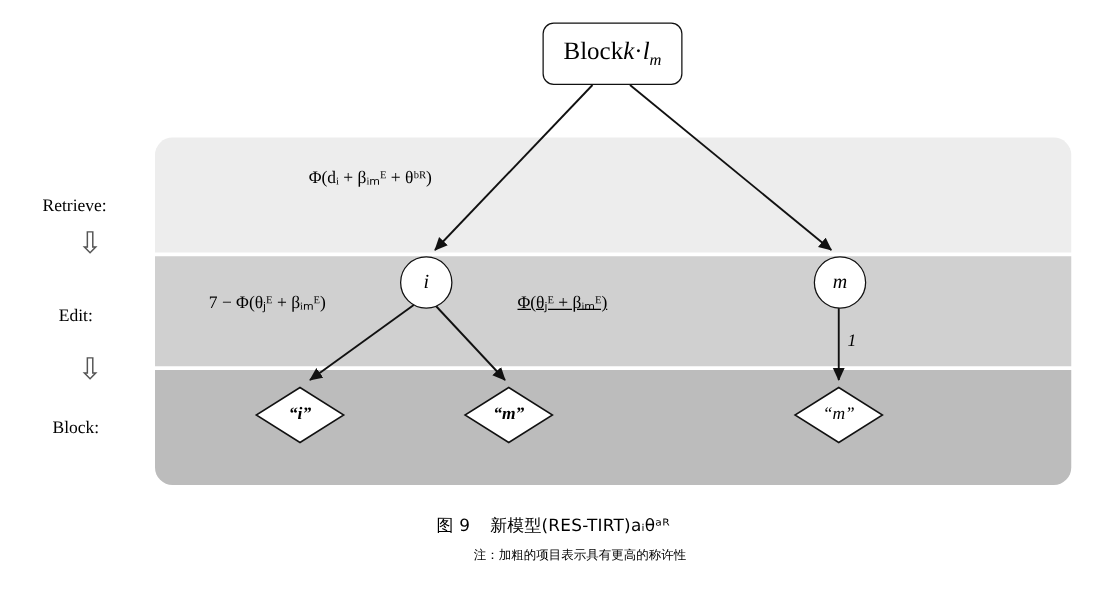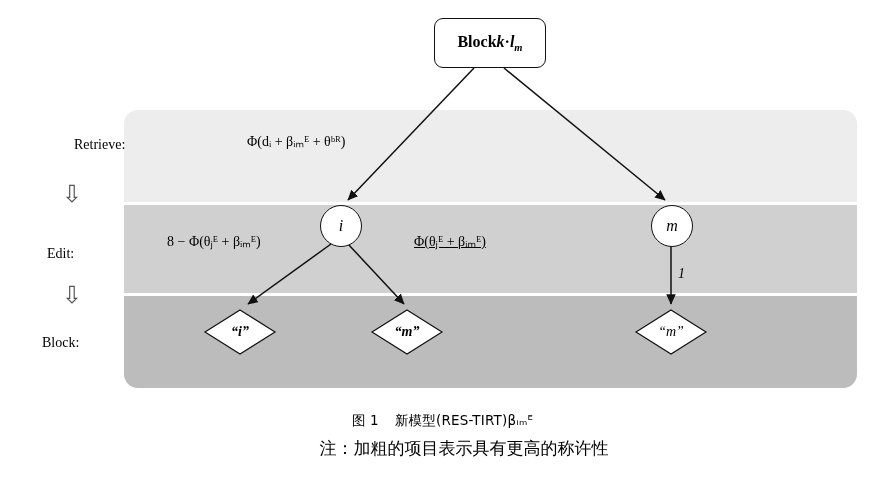--- a/index.html
+++ b/index.html
@@ -49,21 +49,21 @@
   }
 
   
   .stage-label {
     position: absolute;
     font-family: "Liberation Serif", serif;
     font-size: 14px;
     color: #000;
     white-space: nowrap;
   }
-  #label-retrieve { left: 34px; top: 137px; margin-left: 40px; }
+  #label-retrieve { left: 34px; top: 158px; }
   #label-edit     { left: 47px; top: 246px; }
   #label-select   { left: 42px; top: 335px; }
 
   .down-arrow {
     position: absolute;
     font-size: 24px;
     line-height: 1;
     color: #555;
     font-family: "DejaVu Sans", sans-serif;
   }
@@ -74,22 +74,21 @@
   #root-node {
     position: absolute;
     left: 434px; top: 18px;
     width: 110px; height: 48px;
     border: 1.4px solid #111;
     border-radius: 9px;
     background: #ffffff;
     display: flex;
     align-items: center;
     justify-content: center;
-    font-size: 16px;
-    font-weight: bold;
+    font-size: 20px;
   }
   .circle-node {
     position: absolute;
     width: 40px; height: 40px;
     border: 1.3px solid #111;
     border-radius: 50%;
     background: #ffffff;
     display: flex;
     align-items: center;
     justify-content: center;
@@ -138,21 +137,21 @@
   #caption {
     position: absolute;
     left: 0; top: 412px;
     width: 885px;
     text-align: center;
     font-family: "DejaVu Sans", sans-serif;
     font-size: 13.5px;
     color: #000;
   }
   #caption .line1 { letter-spacing: 0.2px; }
-  #caption .line2 { margin-top: 7px; font-size: 17px; margin-left: 43px; }
+  #caption .line2 { margin-top: 7px; font-size: 10px; margin-left: 43px; }
   #caption .figno { margin-right: 16px; }
 </style>
 </head>
 <body>
 
 <div id="stage">
 
   <div class="band" id="band-retrieve"></div>
   <div class="band" id="band-edit"></div>
   <div class="band" id="band-select"></div>
@@ -202,24 +201,24 @@
     <span class="dlabel">“i”</span>
   </div>
   <div class="diamond-node" id="leaf-m1">
     <span class="dlabel">“m”</span>
   </div>
   <div class="diamond-node" id="leaf-m2">
     <span class="dlabel">“m”</span>
   </div>
 
   <div class="edge-label" id="lbl-retrieve-left">Φ(dᵢ + βᵢₘᴱ + θᵇᴿ)</div>
-  <div class="edge-label" id="lbl-edit-left">8 − Φ(θⱼᴱ + βᵢₘᴱ)</div>
+  <div class="edge-label" id="lbl-edit-left">7 − Φ(θⱼᴱ + βᵢₘᴱ)</div>
   <div class="edge-label" id="lbl-edit-mid">Φ(θⱼᴱ + βᵢₘᴱ)</div>
   <div class="edge-label" id="lbl-edit-right">1</div>
 
   <div id="caption">
     <div class="line1">
-      <span class="figno">图 1</span><span>新模型(RES-TIRT)βᵢₘᴱ</span>
+      <span class="figno">图 9</span><span>新模型(RES-TIRT)aᵢθᵃᴿ</span>
     </div>
     <div class="line2">注：加粗的项目表示具有更高的称许性</div>
   </div>
 
 </div>
 
 </body></html>

